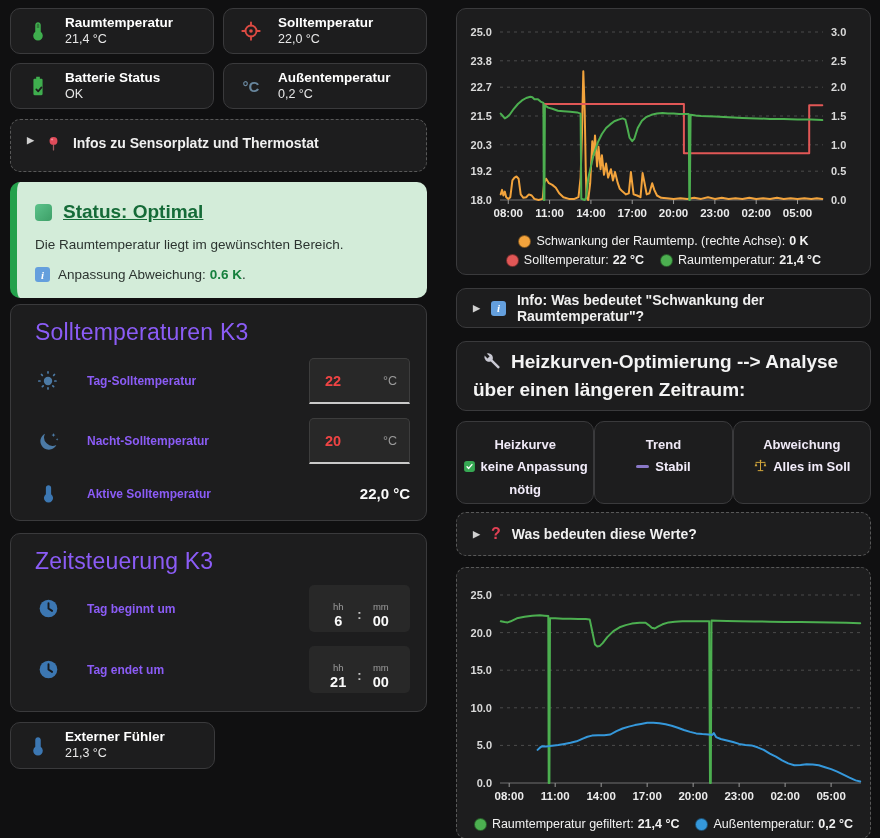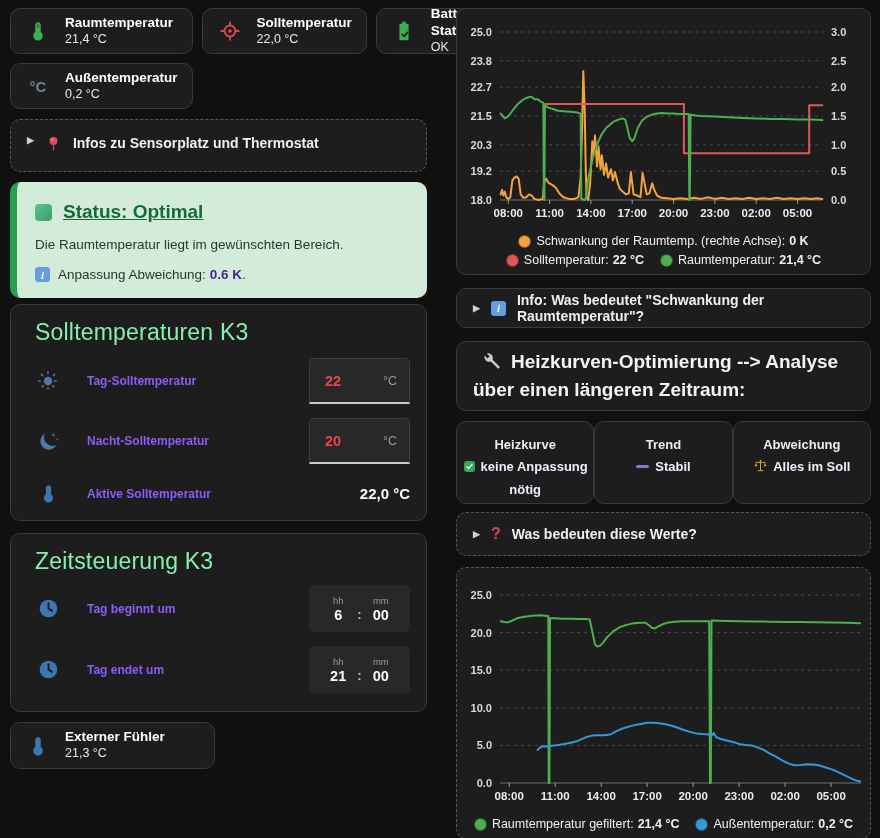--- a/index.html
+++ b/index.html
@@ -3,21 +3,21 @@
 <meta charset="utf-8">
 <style>
   html,body{margin:0;padding:0;background:#101011;width:880px;height:838px;overflow:hidden;
     font-family:"Liberation Sans",sans-serif;color:#f0f0f0;-webkit-font-smoothing:antialiased;}
   .page{display:flex;gap:29px;padding:8px 10px;box-sizing:border-box;}
   .col-left{width:417px;flex:none;}
   .col-right{width:415px;flex:none;}
   .card{background:#1d1d1e;border:1px solid #3a3a3c;border-radius:10px;box-sizing:border-box;}
   .card.dashed{border:1px dashed #585858;}
   
-  .sensor-grid{display:grid;grid-template-columns:1fr 1fr 1fr;gap:9px;margin-bottom:10px;}
+  .sensor-grid{display:grid;grid-template-columns:1fr 1fr;gap:9px;margin-bottom:10px;}
   .sensor{height:46px;display:flex;align-items:center;gap:14px;padding:0 14px;}
   .s-icon{width:26px;height:26px;flex:none;display:flex;align-items:center;justify-content:center;}
   .s-title{font-size:13.5px;font-weight:700;color:#ffffff;line-height:1.25;}
   .s-value{font-size:12.5px;font-weight:500;color:#e8e8e8;line-height:1.25;}
   .c-green{color:#3fae4e;} .c-red{color:#dd4b43;} .c-slate{color:#68869d;} .c-blue{color:#3c77b2;}
   .celsius-glyph{font-size:15px;font-weight:700;color:#68869d;}
   
   .expander{display:flex;align-items:center;gap:11px;padding:0 16px;font-weight:700;font-size:14px;margin-bottom:10px;cursor:pointer;}
   .exp-arrow{font-size:9px;color:#d0d0d0;flex:none;}
   .exp-tall{height:53px;align-items:flex-start;padding-top:15px;}
@@ -25,36 +25,36 @@
   .exp-q{height:44px;margin-bottom:11px;}
   
   .status{background:#d3ecd9;border:none;border-left:7px solid #23a14b;border-radius:10px;
     padding:14px 18px 16px;color:#262c28;margin-bottom:6px;}
   .status-title{display:flex;align-items:center;gap:11px;font-size:19px;font-weight:700;color:#156b38;margin:5px 0 14px;text-decoration:underline;}
   .sq-icon{width:17px;height:17px;border-radius:4px;background:linear-gradient(135deg,#5cc38b,#3d9f67);flex:none;}
   .status-msg{font-size:13.5px;color:#2c3430;margin-bottom:15px;}
   .status-info{font-size:13.5px;display:flex;align-items:center;gap:8px;color:#2c3430;}
   .info-chip{width:15px;height:15px;border-radius:3px;background:#649fdd;color:#fff;flex:none;
     display:inline-flex;align-items:center;justify-content:center;font:italic 700 11px "Liberation Serif",serif;}
-  .status-info b{color:#4c1d95;}
+  .status-info b{color:#15803d;}
   
   .section{padding:14px 16px 16px 24px;margin-bottom:12px;}
-  .section h2{margin:0;font-size:23px;font-weight:400;color:#86efac;letter-spacing:.2px;}
+  .section h2{margin:0;font-size:23px;font-weight:400;color:#8b5cf6;letter-spacing:.2px;}
   .srow{display:flex;align-items:center;}
   .ricon{width:26px;flex:none;margin-right:26px;display:flex;justify-content:center;}
   .rlabel{flex:1;font-size:12px;font-weight:600;color:#8b5cf6;}
   .num-box{width:101px;height:46px;background:#282828;border:1px solid #3d3d3d;border-bottom:2px solid #c9c9c9;
     border-radius:5px 5px 0 0;display:flex;align-items:center;justify-content:space-between;
     padding:0 12px 0 15px;box-sizing:border-box;}
   .num-val{font-size:14.5px;font-weight:700;color:#ef4444;}
   .num-unit{font-size:12.5px;color:#9a9a9a;}
   .active-val{font-size:15px;font-weight:700;color:#fafafa;}
   .time-box{width:101px;height:47px;background:#282828;border-radius:5px;display:flex;align-items:stretch;
     padding:3px 10px;box-sizing:border-box;}
-  .tb-col{flex:1;text-align:center;display:flex;flex-direction:column;justify-content:center;}
+  .tb-col{flex:1;text-align:center;display:flex;flex-direction:column;justify-content:flex-end;}
   .tb-lab{font-size:9.5px;color:#9b9b9b;margin-bottom:1px;}
   .tb-val{font-size:14.5px;font-weight:700;color:#fafafa;}
   .tb-colon{display:flex;align-items:center;padding-top:11px;font-weight:700;color:#c5c5c5;font-size:13px;}
   .external{width:205px;height:47px;display:flex;align-items:center;gap:14px;padding:0 14px;}
   
   .chart-card{padding:3px 1px 5px;margin-bottom:13px;}
   .header-card{padding:8px 16px;font-size:19px;font-weight:700;line-height:1.3;margin-bottom:10px;color:#f4f4f4;}
   .wrench-wrap{display:inline-block;margin:0 10px 0 8px;vertical-align:-3px;}
   .metrics{display:grid;grid-template-columns:1fr 1fr 1fr;margin-bottom:8px;}
   .metric{height:83px;text-align:center;padding-top:15px;font-size:13px;font-weight:700;box-sizing:border-box;}

